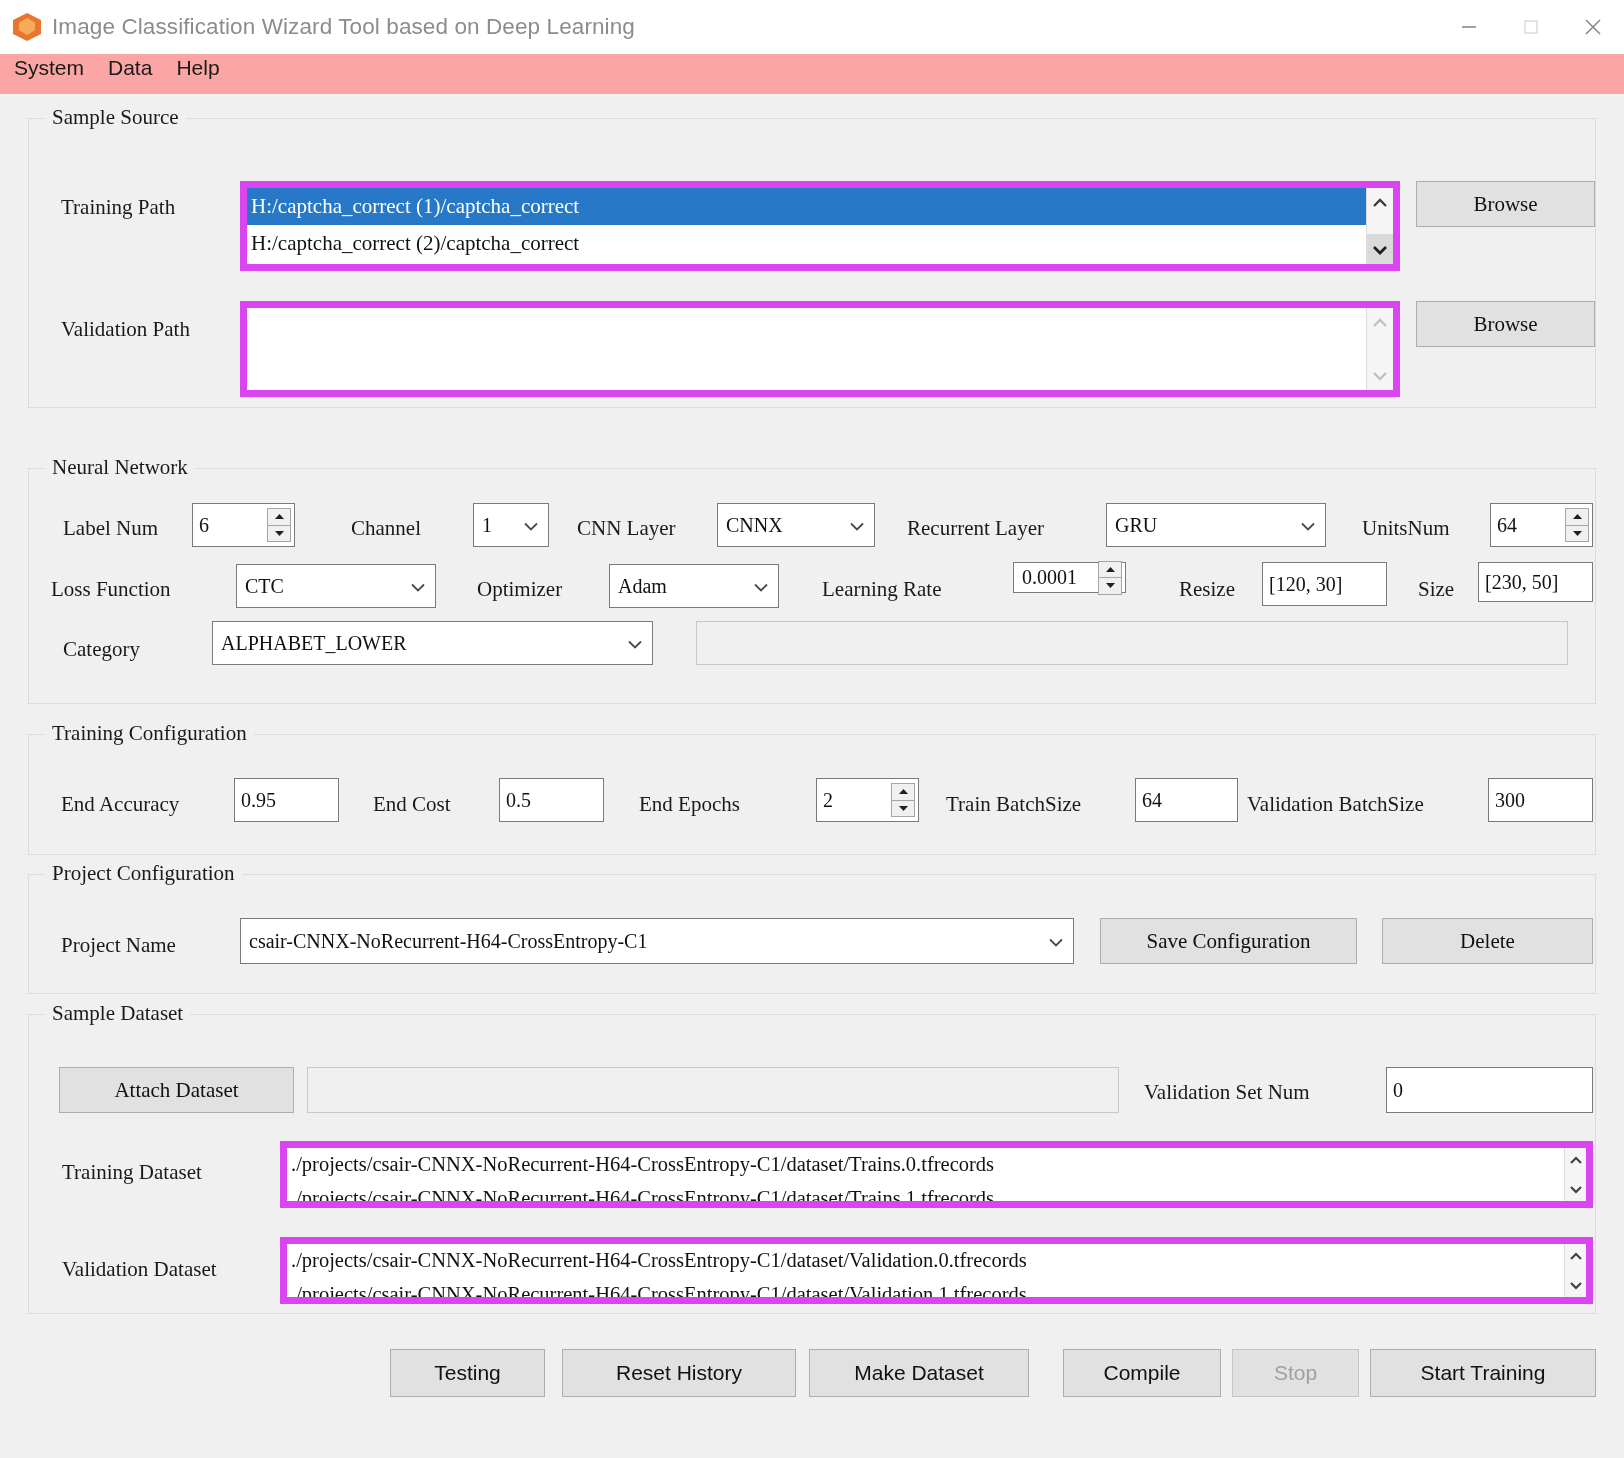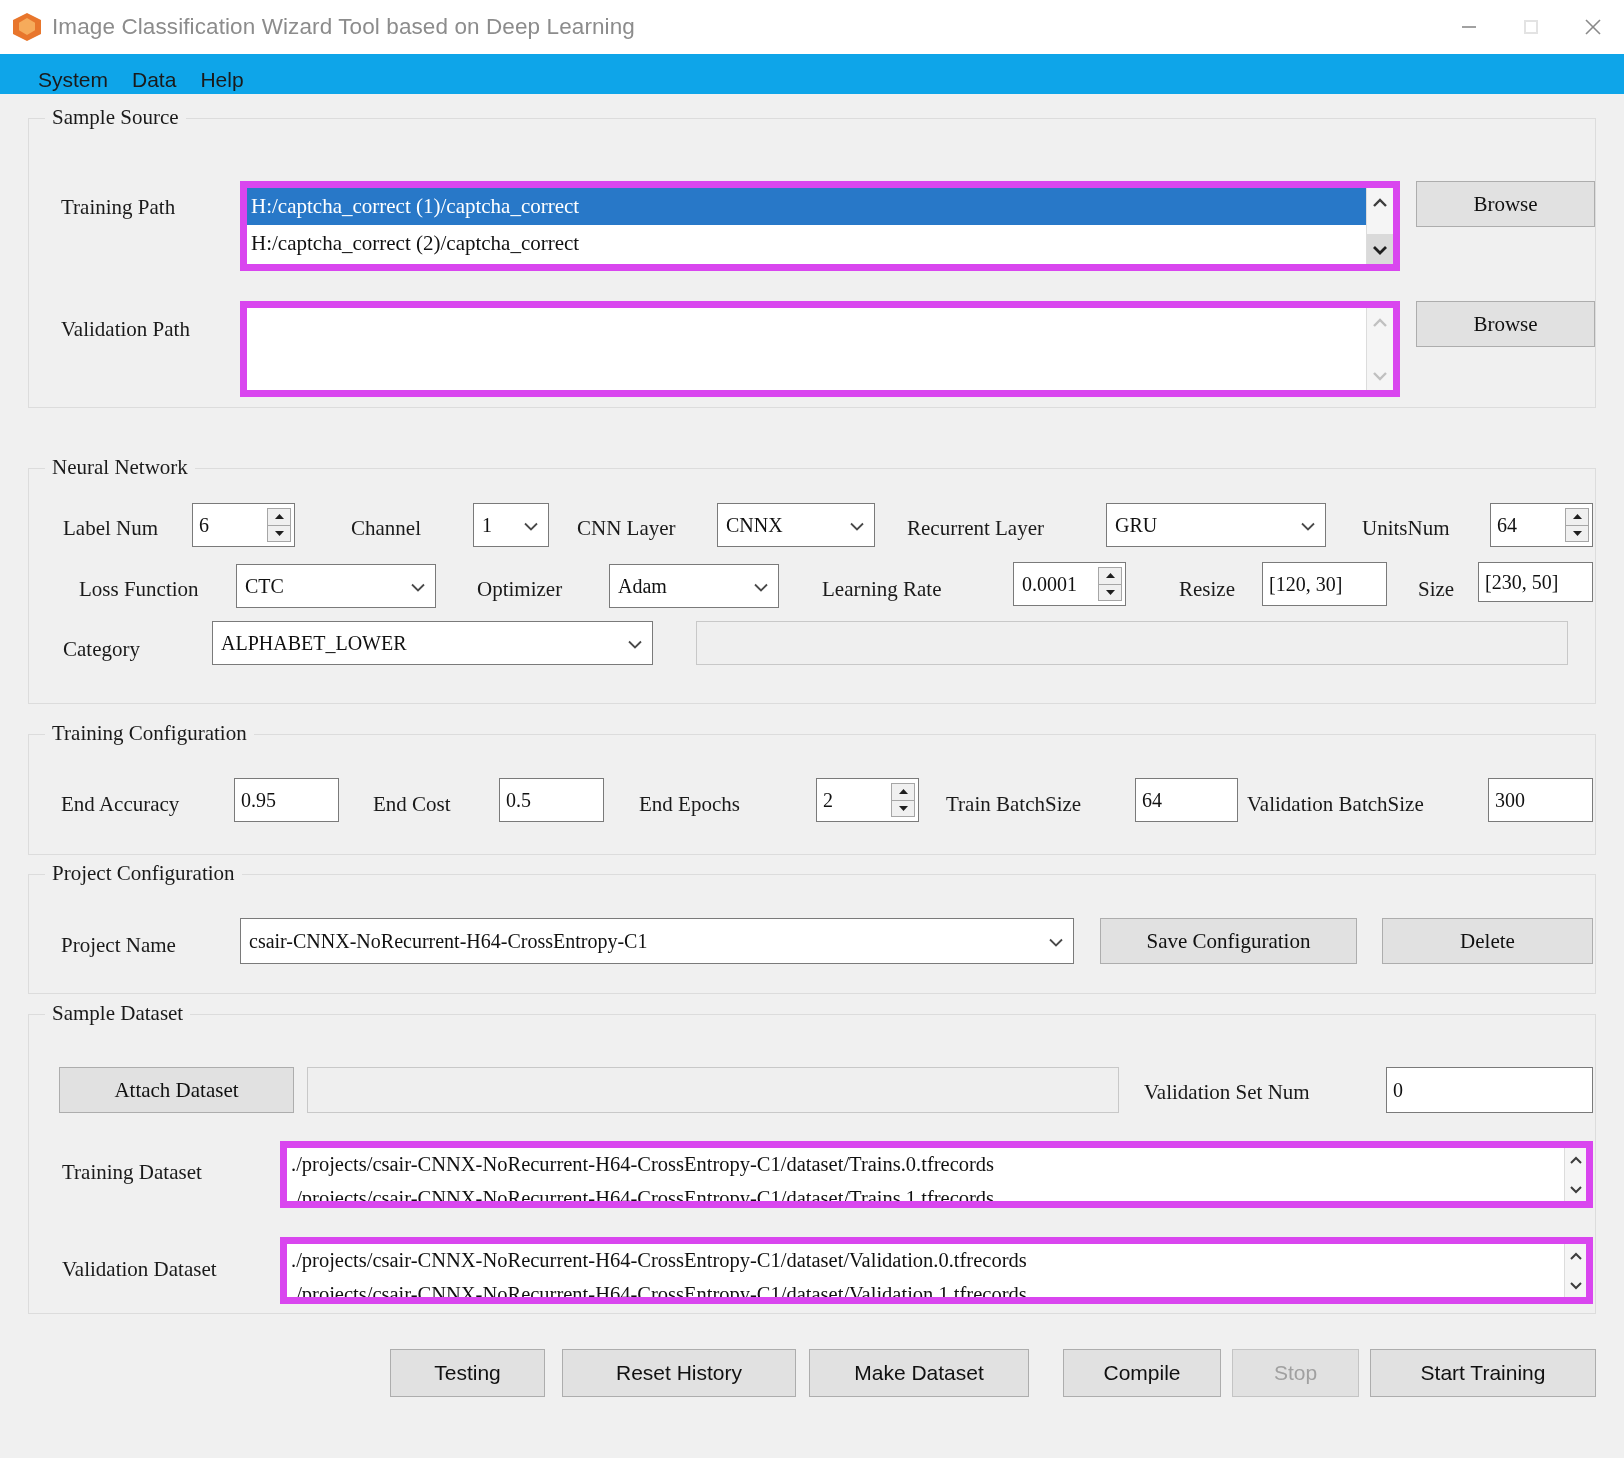--- a/index.html
+++ b/index.html
@@ -38,22 +38,22 @@
   }
   .winbtns { position: absolute; right: 0; top: 0; height: 54px; display: flex; }
   .winbtn {
     width: 62px; height: 54px; display: flex; align-items: center; justify-content: center;
   }
   .winbtn svg { display: block; }
 
   
   .menubar {
     position: absolute; left: 0; top: 54px; width: 1624px; height: 40px;
-    background: #0ea5e9;
-    display: flex; align-items: flex-end; padding-left: 26px;
+    background: #fca5a5;
+    display: flex; align-items: flex-start; padding-left: 2px;
   }
   .menuitem {
     font-size: 21px; color: #1a1a1a; padding: 2px 12px;
     white-space: nowrap;
   }
 
   
   .client {
     position: absolute; left: 0; top: 94px; width: 1624px; height: 1364px;
     background: #f0f0f0;
@@ -286,42 +286,42 @@
             </svg>
           </div>
         <div class="sb">
             <svg width="11" height="7" viewBox="0 0 11 7">
               <polygon points="5.5,6 1,1 10,1" fill="#1f1f1f"></polygon>
             </svg>
           </div>
       </div>
     </div>
 
-    <div class="lbl" style="left:50px; top:108px;text-align:right;">Loss Function</div>
+    <div class="lbl" style="left:22px; top:108px;text-align:right;">Loss Function</div>
     <div class="combo" style="left:207px; top:95px; width:200px; height:44px;">
       <span>CTC</span>
       <span class="arrow">
         <svg width="16" height="10" viewBox="0 0 16 10">
             <polyline points="2,2 8,8 14,2" fill="none" stroke="#4a4a4a" stroke-width="1.8"></polyline>
           </svg>
       </span>
     </div>
 
     <div class="lbl" style="left:448px; top:108px;">Optimizer</div>
     <div class="combo" style="left:580px; top:95px; width:170px; height:44px;">
       <span>Adam</span>
       <span class="arrow">
         <svg width="16" height="10" viewBox="0 0 16 10">
             <polyline points="2,2 8,8 14,2" fill="none" stroke="#4a4a4a" stroke-width="1.8"></polyline>
           </svg>
       </span>
     </div>
 
     <div class="lbl" style="left:793px; top:108px;">Learning Rate</div>
-    <div class="spin" style="left:984px; top:93px; width:113px; height:44px;padding-left:8px;">
+    <div class="spin" style="left:984px; top:93px; width:113px; height:31px;padding-left:8px;">
       <span>0.0001</span>
       <div class="spinbtns">
         <div class="sb">
             <svg width="11" height="7" viewBox="0 0 11 7">
               <polygon points="5.5,1 10,6 1,6" fill="#1f1f1f"></polygon>
             </svg>
           </div>
         <div class="sb">
             <svg width="11" height="7" viewBox="0 0 11 7">
               <polygon points="5.5,6 1,1 10,1" fill="#1f1f1f"></polygon>

